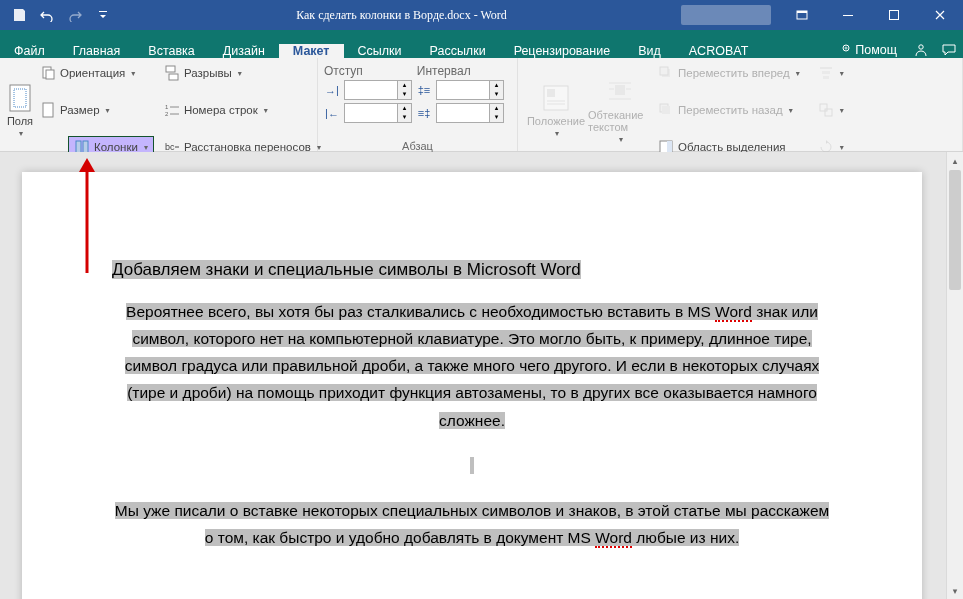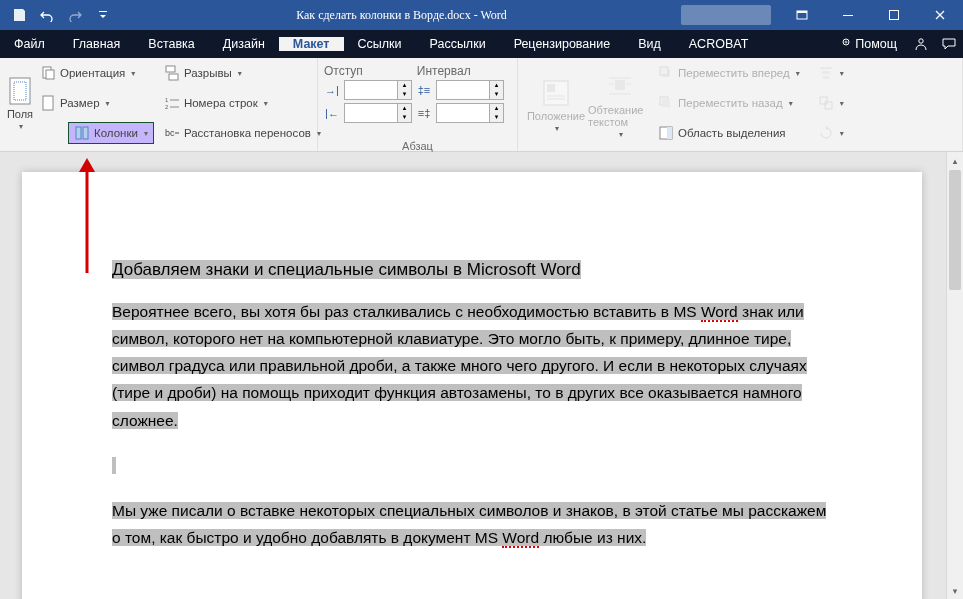--- a/index.html
+++ b/index.html
@@ -6,54 +6,54 @@
 body { width: 963px; height: 599px; background: #fff; overflow: hidden; position: relative; }
 
 .titlebar { height: 30px; background: #2b579a; display: flex; align-items: center; color: #fff; font-size: 12px; }
 .qat { display: flex; align-items: center; gap: 6px; padding: 0 8px; }
 .qat-btn { width: 22px; height: 22px; display: flex; align-items: center; justify-content: center; cursor: pointer; }
 .title-text { flex: 1; text-align: center; font-size: 12px; color: #fff; font-family: Liberation Serif, serif; }
 .user-badge { width: 90px; height: 20px; background: rgba(255,255,255,.3); margin-right: 8px; border-radius: 2px; }
 .wincontrols { display: flex; }
 .winbtn { width: 46px; height: 30px; display: flex; align-items: center; justify-content: center; cursor: pointer; }
 
-.tabbar { height: 28px; background: #0f172a; display: flex; align-items: center; color: #fff; font-size: 12.5px; }
+.tabbar { height: 28px; background: #0f766e; display: flex; align-items: flex-end; color: #fff; font-size: 12.5px; }
 .tab { padding: 0 14px; display: flex; align-items: center; cursor: pointer; }
 .tab.active { background: #f3f3f3; color: #2b579a; font-weight: bold; }
 .tab-right { margin-left: auto; display: flex; align-items: center; }
 .help-icon { display: flex; align-items: center; padding: 0 10px; gap: 0; cursor: pointer; }
 .big-icon { width: 28px; display: flex; align-items: center; justify-content: center; cursor: pointer; }
 
 .ribbon { height: 94px; background: #f3f3f3; border-bottom: 1px solid #d4d4d4; display: flex; position: relative; }
 .group { border-right: 1px solid #e1e1e1; padding: 4px 6px 2px 6px; display: flex; flex-direction: column; }
 .group-body { flex: 1; display: flex; }
 .group-label { text-align: center; font-size: 11px; color: #6a6a6a; padding: 2px 0 0 0; position: relative; margin-top: 12px; }
 
 .big-btn { display: flex; flex-direction: column; align-items: center; justify-content: center; width: 42px; cursor: pointer; font-size: 11px; color: #444; gap: 2px; padding: 2px 0; }
-.stack { display: flex; flex-direction: column; justify-content: flex-start; gap: 8px; }
+.stack { display: flex; flex-direction: column; justify-content: flex-start; gap: 15px; }
 .small-btn { display: flex; align-items: center; gap: 4px; padding: 2px 5px; font-size: 11.5px; color: #444; cursor: pointer; white-space: nowrap; height: 22px; border: 1px solid transparent; }
 .small-btn.active { background: #c4b5fd; border: 1px solid #14532d; margin-left: 34px; }
 .caret { font-size: 8px; color: #666; margin-left: 2px; }
 
 .indent-grp .lbl { font-size: 12px; color: #6a6a6a; }
 .spin { display: flex; align-items: center; border: 1px solid #ababab; background: #fff; height: 20px; }
 .spin input { border: none; width: 52px; font-size: 11px; padding: 0 3px; outline: none; }
 .spin .arrows { display: flex; flex-direction: column; width: 14px; }
 .spin .arrows span { height: 9px; font-size: 7px; text-align: center; line-height: 8px; cursor: pointer; background: #f0f0f0; border-left: 1px solid #ababab; }
 .indent-row { display: flex; align-items: center; gap: 4px; margin-bottom: 3px; }
 .tiny-icon { width: 16px; height: 16px; display: flex; align-items: center; justify-content: center; font-size: 11px; color: #2b579a; }
 
 .disabled { color: #b0b0b0 !important; }
 .disabled svg { opacity: .4; }
 
 .doc-area { position: absolute; top: 152px; left: 0; right: 0; bottom: 0; background: #e6e6e6; display: flex; }
 .doc-scroll { flex: 1; overflow: hidden; position: relative; }
 .page { position: absolute; left: 22px; top: 20px; width: 900px; background: #fff; box-shadow: 0 0 8px rgba(0,0,0,.2); padding: 88px 90px 40px 90px; min-height: 800px; }
 .page h2 { font-size: 17px; font-weight: normal; margin-bottom: 18px; }
-.page p { font-size: 15.5px; line-height: 1.75; color: #000; margin-bottom: 18px; }
+.page p { font-size: 15.5px; line-height: 1.75; color: #000; margin-bottom: 18px; text-align: center; }
 .sel { background: #bfbfbf; }
 .redund { border-bottom: 2px dotted #d00; }
 .scrollbar { width: 17px; background: #f0f0f0; border-left: 1px solid #dadada; position: relative; }
 .scroll-thumb { position: absolute; left: 2px; right: 2px; top: 18px; height: 120px; background: #cdcdcd; border-radius: 2px; }
 .scroll-arrow { position: absolute; left: 0; right: 0; height: 17px; display: flex; align-items: center; justify-content: center; font-size: 9px; color: #666; cursor: pointer; }
 .scroll-arrow.up { top: 0; }
 .scroll-arrow.dn { bottom: 0; }
 
 .red-arrow { position: absolute; left: 72px; top: 158px; z-index: 50; pointer-events: none; }
 

